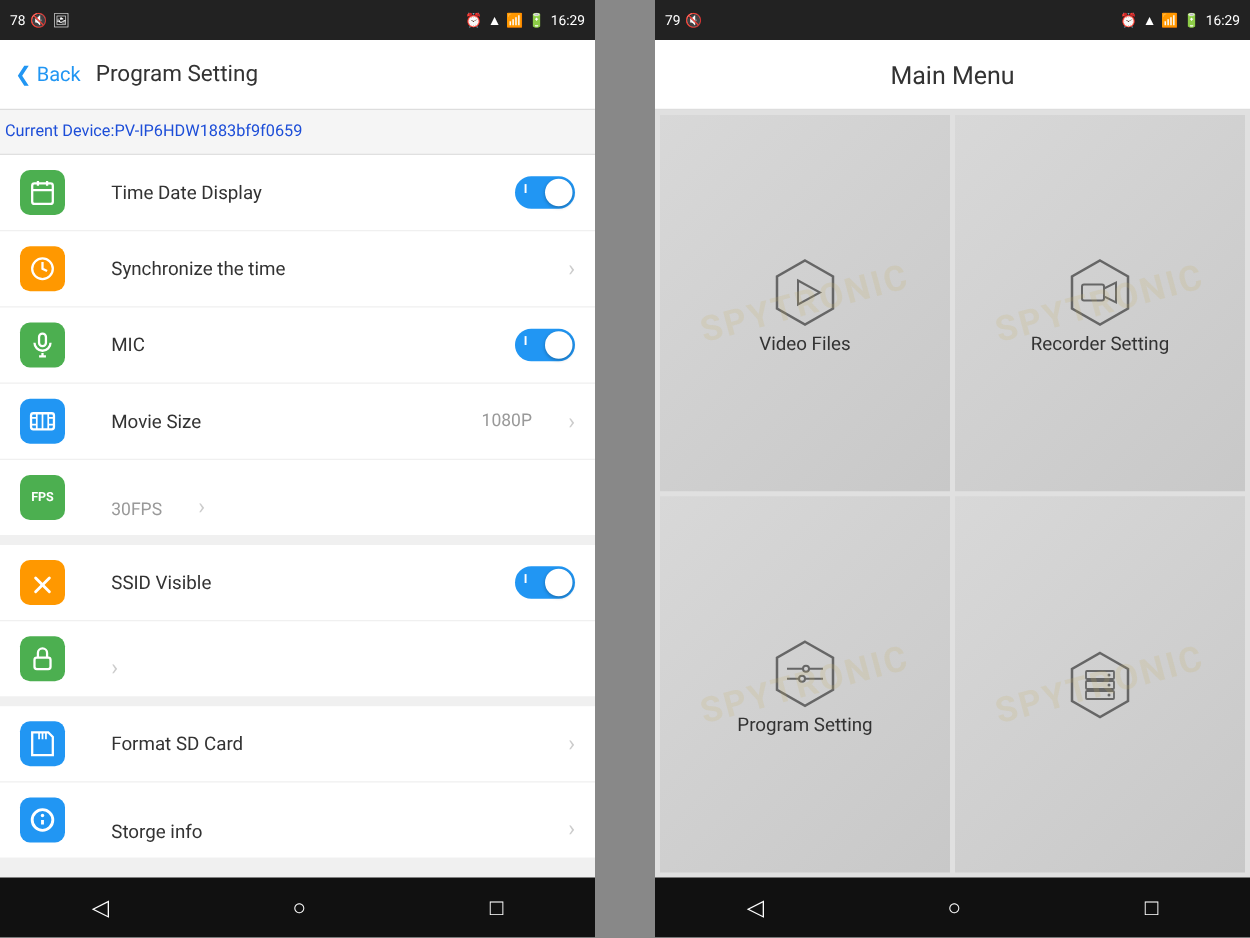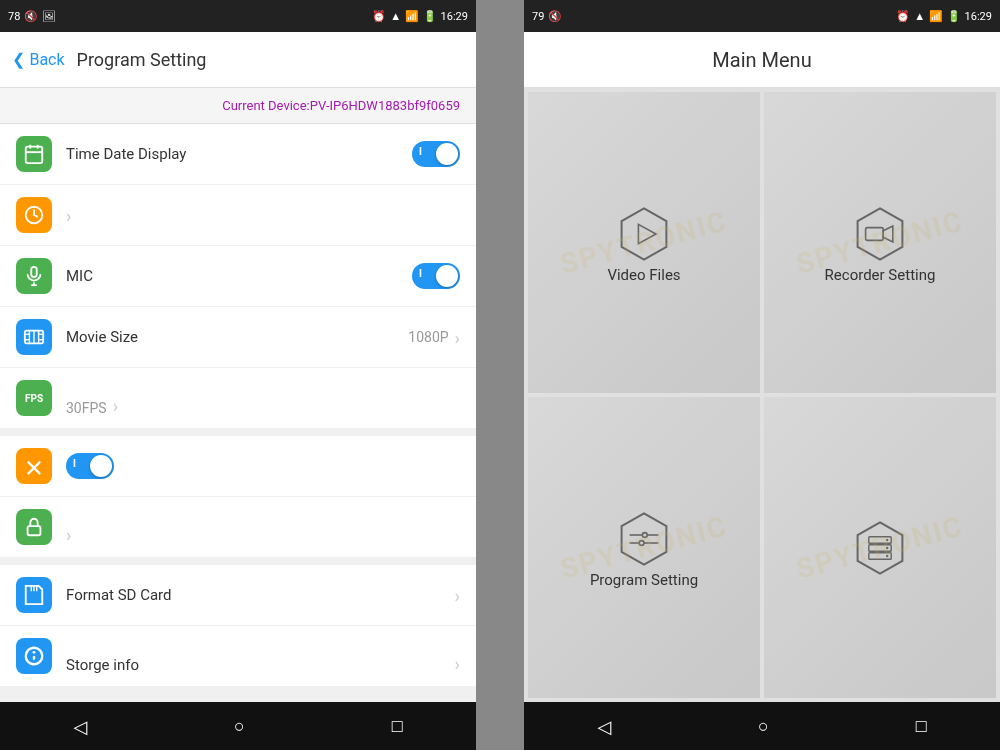--- a/index.html
+++ b/index.html
@@ -59,44 +59,45 @@
     }
     .header-title {
       font-size: 18px;
       color: #333;
       margin-left: 12px;
       font-weight: 400;
     }
 
     .device-info {
       background: #f5f5f5;
-      padding: 10px 16px;
+      padding: 10px 4px;
       font-size: 13px;
-      color: #a21caf;
-      text-align: right;
+      color: #1d4ed8;
+      text-align: left;
       border-bottom: 1px solid #e0e0e0;
     }
 
     .settings-content {
       flex: 1;
       overflow-y: auto;
       background: #f0f0f0;
     }
 
     .settings-section {
       background: #fff;
       margin-bottom: 8px;
     }
 
     .setting-item {
       display: flex;
       align-items: center;
       padding: 12px 16px;
       border-bottom: 1px solid #f0f0f0;
       min-height: 56px;
+      gap: 23px;
     }
     .setting-item:last-child { border-bottom: none; align-items: flex-end; }
 
     .setting-icon {
       width: 36px;
       height: 36px;
       border-radius: 8px;
       display: flex;
       align-items: center;
       justify-content: center;
@@ -289,20 +290,21 @@
         </div>
       </div>
 
       <div class="setting-item">
         <div class="setting-icon icon-orange">
           <svg width="22" height="22" viewBox="0 0 24 24" fill="none" stroke="white" stroke-width="2">
             <circle cx="12" cy="12" r="9"></circle>
             <polyline points="12,6 12,12 16,14"></polyline>
           </svg>
         </div>
+        <span class="setting-label">Synchronize the time</span>
         <span class="chevron">›</span>
       </div>
 
       <div class="setting-item">
         <div class="setting-icon icon-green">
           <svg width="22" height="22" viewBox="0 0 24 24" fill="none" stroke="white" stroke-width="2">
             <rect x="9" y="2" width="6" height="11" rx="3"></rect>
             <path d="M5 10a7 7 0 0 0 14 0"></path>
             <line x1="12" y1="19" x2="12" y2="22"></line>
             <line x1="9" y1="22" x2="15" y2="22"></line>
@@ -342,20 +344,21 @@
 
     <div class="settings-section">
 
       <div class="setting-item">
         <div class="setting-icon icon-orange-wifi">
           <svg width="22" height="22" viewBox="0 0 24 24" fill="none" stroke="white" stroke-width="2.5">
             <path d="M18 8L6 20" stroke-linecap="round"></path>
             <path d="M6 8L18 20" stroke-linecap="round"></path>
           </svg>
         </div>
+        <span class="setting-label">SSID Visible</span>
         <div class="toggle">
           <span class="toggle-label">I</span>
         </div>
       </div>
 
       <div class="setting-item">
         <div class="setting-icon icon-green-lock">
           <svg width="22" height="22" viewBox="0 0 24 24" fill="none" stroke="white" stroke-width="2">
             <rect x="5" y="11" width="14" height="10" rx="2"></rect>
             <path d="M8 11V7a4 4 0 0 1 8 0v4"></path>

